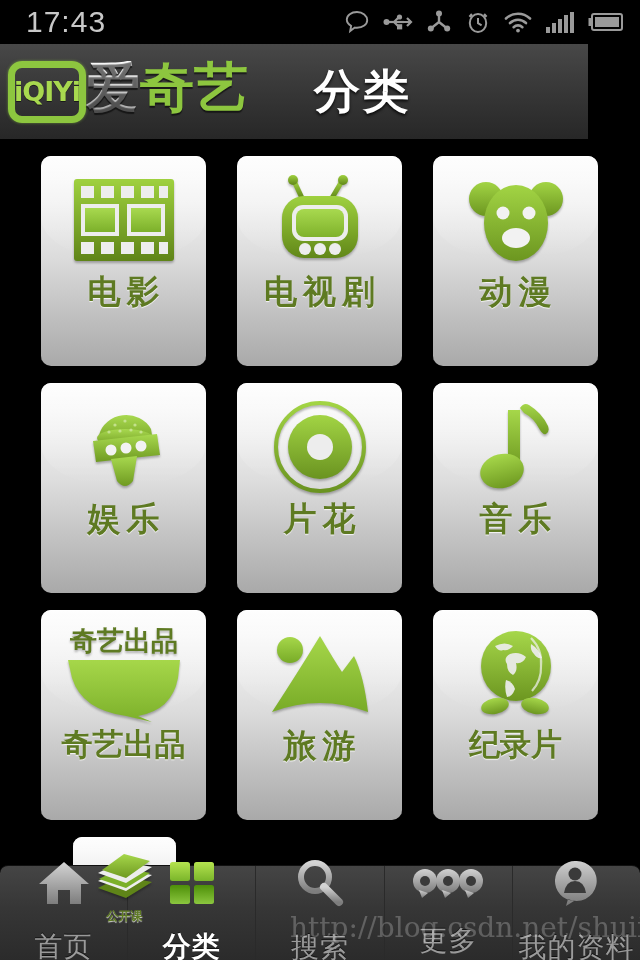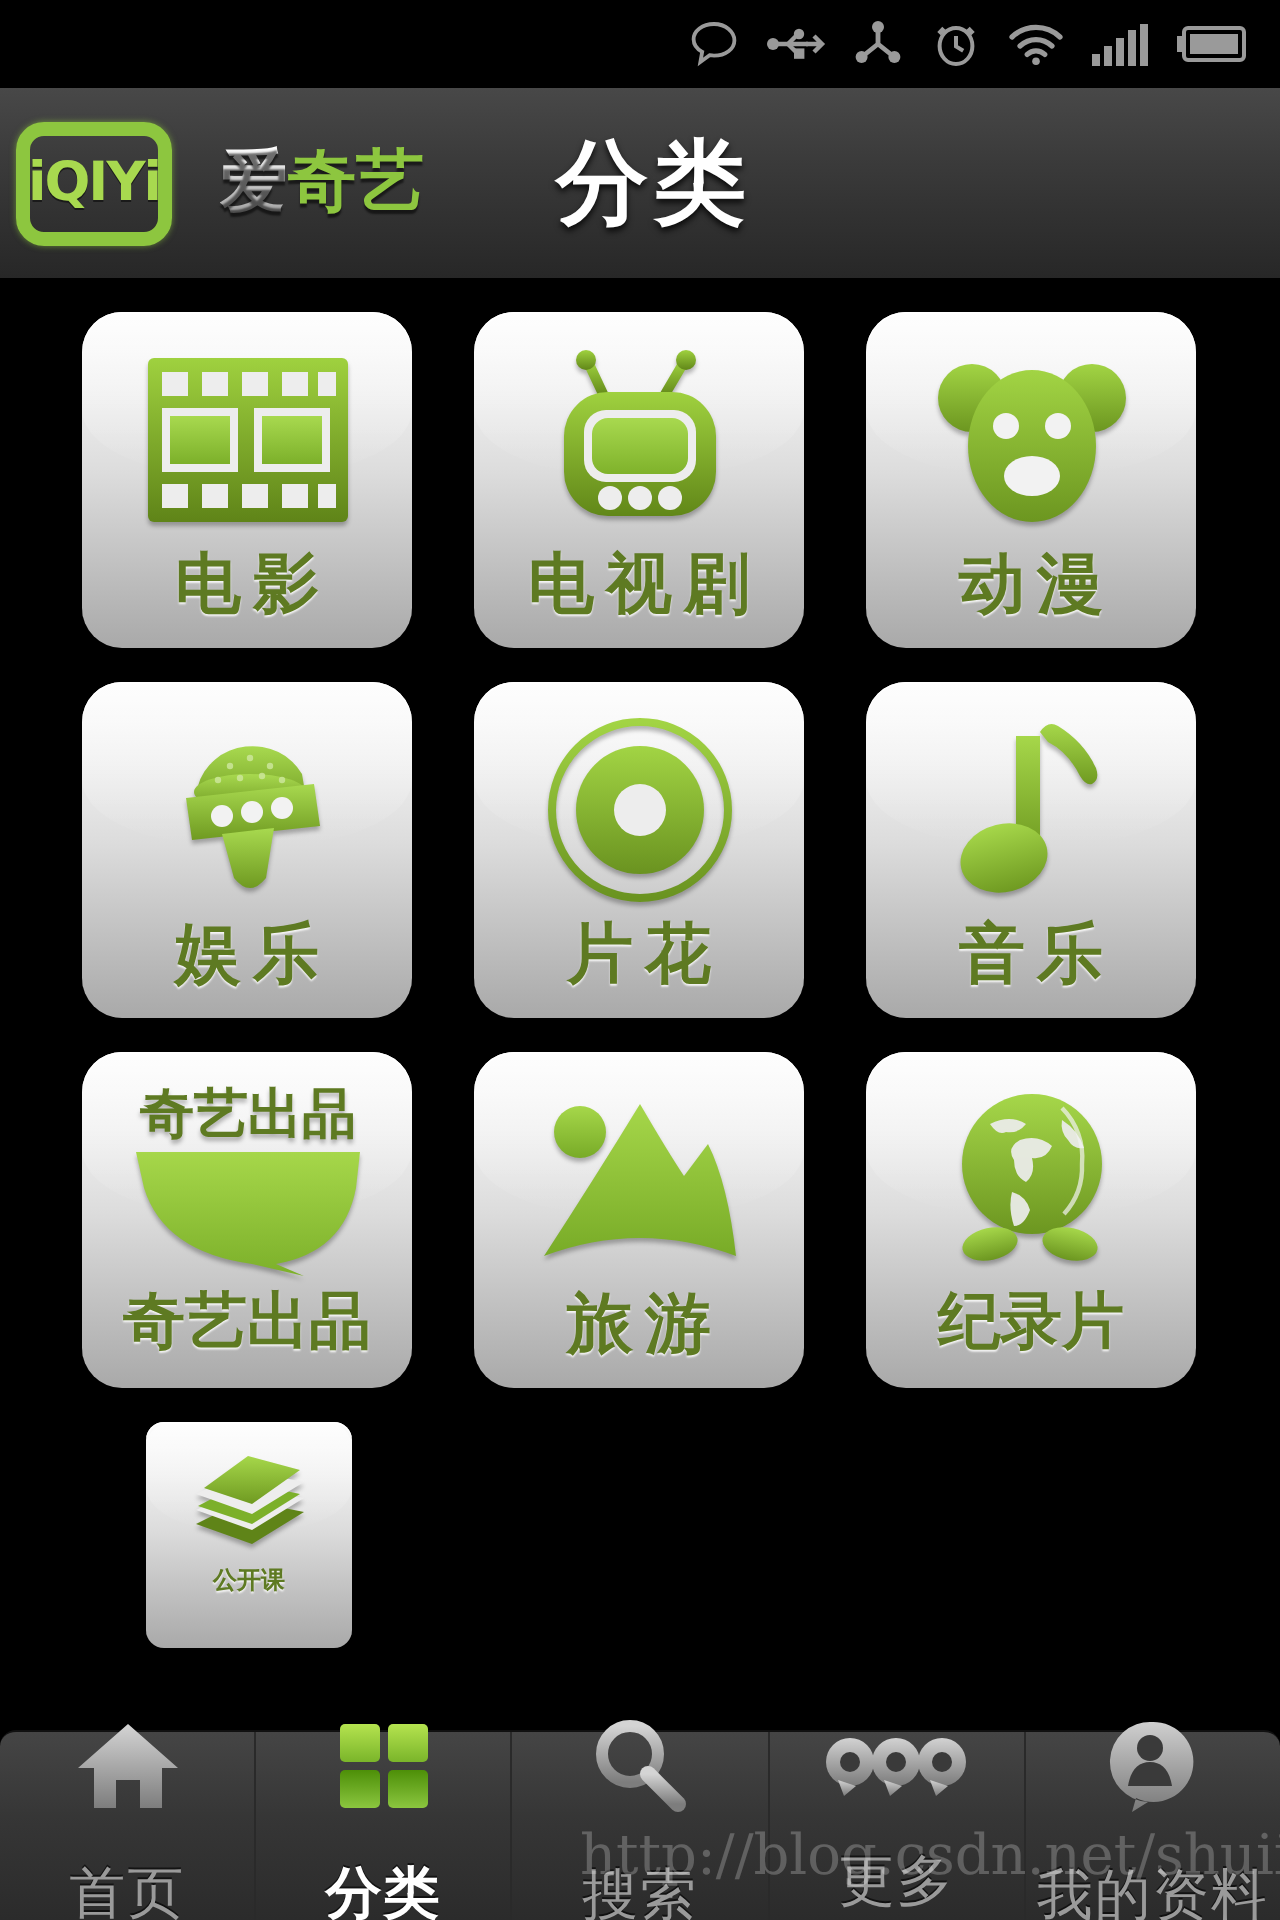--- a/index.html
+++ b/index.html
@@ -21,21 +21,21 @@
     margin-left:26px;font-family:"Liberation Sans",sans-serif;
   }
   .status-icons{
     margin-left:auto;margin-right:16px;
     display:flex;align-items:center;gap:13px;
   }
   .status-icons svg{display:block;}
 
   
   .header{
-    position:absolute;left:0;top:44px;width:640px;height:96px;
+    position:absolute;left:0;top:44px;width:588px;height:96px;
     background:linear-gradient(to bottom,#484848 0%,#3a3a3a 40%,#272727 100%);
     border-bottom:1px solid #000;
     display:flex;align-items:center;
     box-sizing:border-box;
   }
   .logo{
     display:flex;align-items:center;margin-left:8px;
   }
   .logo-mark{
     width:78px;height:62px;border-radius:14px;
@@ -46,22 +46,22 @@
     box-shadow:0 0 3px rgba(141,198,63,.6);
   }
   .logo-mark span{
     color:#a8d94f;font-weight:bold;font-size:27px;
     letter-spacing:-1px;
     font-family:"DejaVu Sans",sans-serif;
     line-height:1;
     text-shadow:0 1px 0 rgba(0,0,0,.5);
   }
   .logo-cn{
-    margin-left:24px;font-size:34px;font-weight:bold;line-height:1;
-    font-family:Liberation Serif, serif;
+    margin-left:0;font-size:54px;font-weight:bold;line-height:1;
+    font-family:Liberation Mono, monospace;
   }
   .logo-cn .c1{
     background:linear-gradient(to bottom,#ffffff,#9a9a9a);
     -webkit-background-clip:text;background-clip:text;color:transparent;
     text-shadow:0 2px 1px rgba(0,0,0,.55);
   }
   .logo-cn .c2{
     color:#8dc63f;
     text-shadow:0 2px 1px rgba(0,0,0,.55);
   }
@@ -74,22 +74,22 @@
 
   
   .grid{
     position:absolute;left:0;top:140px;width:640px;
     padding:16px 0 0 0;
   }
   .grid-row{
     display:flex;margin-left:41px;margin-bottom:17px;
   }
   .tile{
-    width:165px;height:168px;margin-right:31px;
-    border-radius:20px;
+    width:165px;height:210px;margin-right:31px;
+    border-radius:10px;
     background:linear-gradient(to bottom,#fcfcfc 0%,#f0f0f0 22%,#dcdcdc 48%,#c2c2c2 74%,#a9a9a9 100%);
     box-shadow:0 3px 6px rgba(0,0,0,.85), inset 0 1px 0 rgba(255,255,255,.9);
     position:relative;
     display:flex;flex-direction:column;align-items:center;
     overflow:hidden;
     cursor:pointer;
   }
   .tile::after{
     content:"";position:absolute;left:0;top:0;width:100%;height:48%;
     background:linear-gradient(to bottom,rgba(255,255,255,.55),rgba(255,255,255,0));
@@ -153,20 +153,21 @@
     pointer-events:none;
     letter-spacing:0px;
   }
 </style>
 </head>
 <body>
 
 <div id="screen">
 
   <div class="statusbar">
+    <div class="clock">17:43</div>
     <div class="status-icons">
 
       <span>
         <svg width="26" height="26" viewBox="0 0 26 26">
             <path d="M13 3C7.2 3 2.8 6.4 2.8 10.6c0 2.6 1.7 4.9 4.3 6.3L6.2 22l4.6-3.4c.7.1 1.5.2 2.2.2 5.8 0 10.2-3.4 10.2-7.6S18.8 3 13 3z" fill="none" stroke="#9a9a9a" stroke-width="1.9"></path>
           </svg>
       </span>
 
       <span>
         <svg width="30" height="24" viewBox="0 0 30 24">

